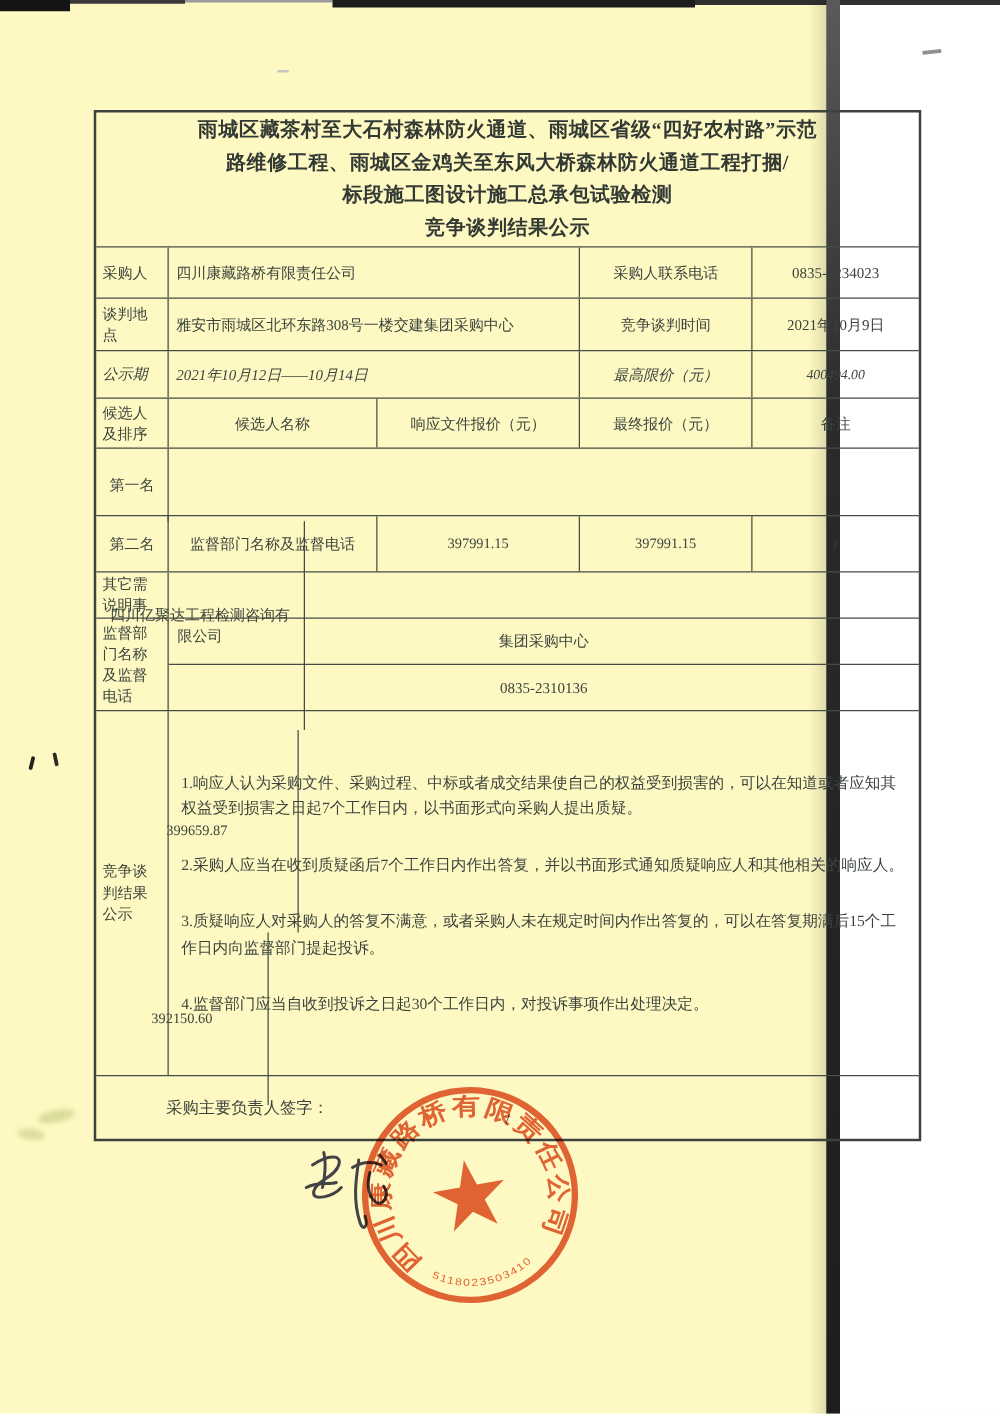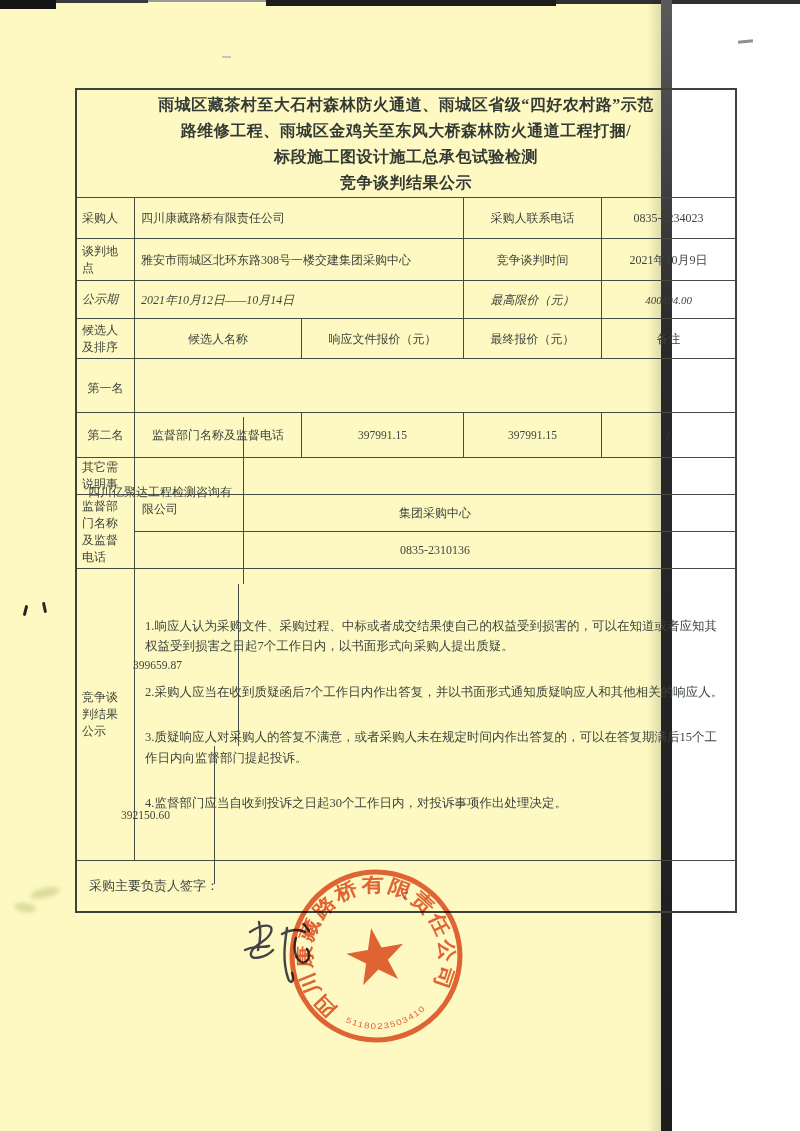--- a/index.html
+++ b/index.html
@@ -59,21 +59,21 @@
   .r-cand2 { height:45px;font-family:Liberation Serif, serif; }
   .r-other { height:37px; }
   .r-superv { height:74px; }
   .superv-stack { flex:1; display:flex; flex-direction:column; }
   .superv-stack > div { flex:1; display:flex; align-items:center; justify-content:center;
                         font-size:12px;text-align:center; }
   .superv-stack > div:first-child { border-bottom:1.5px solid #464c45; }
   .r-objection { height:292px; }
   .objection-body { flex:1; display:flex; flex-direction:column; justify-content:center;
                     padding:8px 10px; font-size:12.5px; line-height:20.5px;gap:25px; }
-  .r-sign { height:50px; border-bottom:none; }
+  .r-sign { height:50px; border-bottom:none;padding-left:44px; }
   .r-sign .cell { border-right:none; font-size:13px; padding-left:12px; }
 
   
   .stamp { position:absolute; left:285px; top:865px; width:182px; height:182px;
            transform:rotate(-10deg); opacity:.88; mix-blend-mode:multiply; }
   
   .signature { position:absolute; left:232px; top:898px; width:125px; height:96px; }
 </style>
 </head>
 <body>

